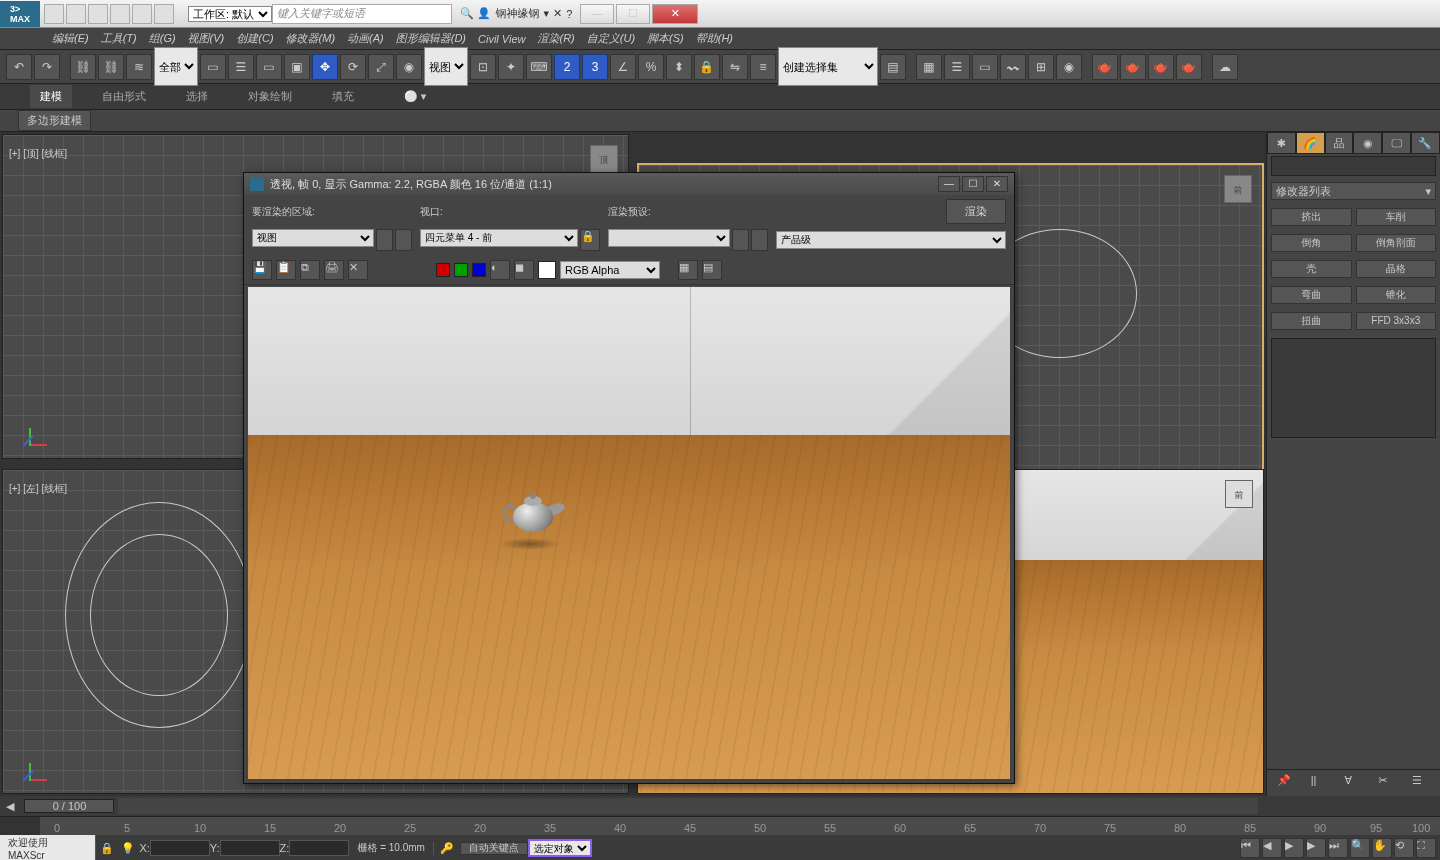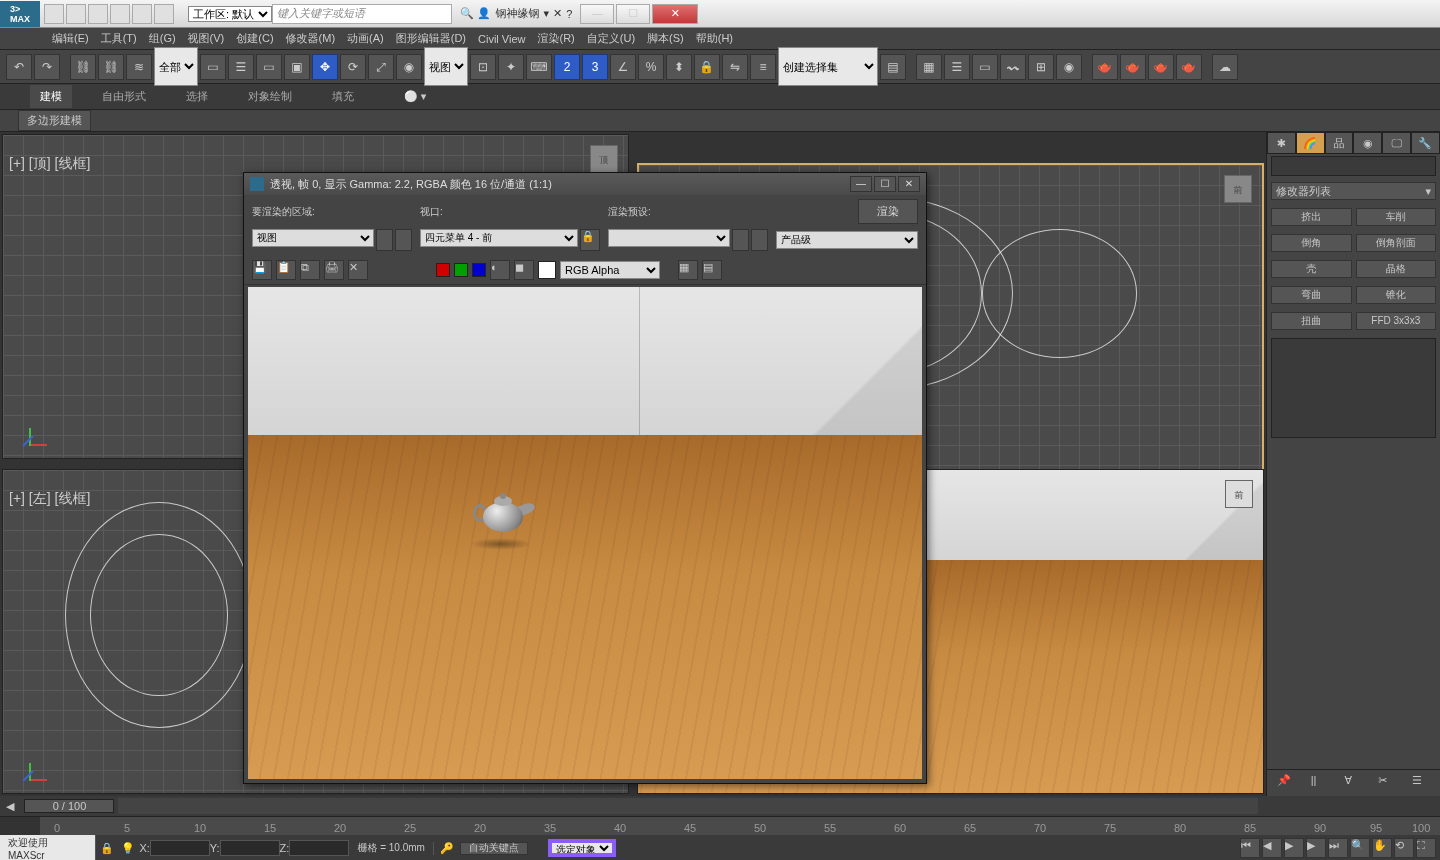--- a/index.html
+++ b/index.html
@@ -13,21 +13,21 @@
 .title-bar .ws { margin-left: 10px; }
 .title-bar .ws select { font-size: 11px; background: #fff; border: 1px solid #888; }
 .title-bar .title { flex: 1; text-align: center; color: #5a8da8; font-size: 12px; }
 .title-bar .search { width: 180px; height: 20px; background: #fff; border: 1px solid #aaa; font-style: italic; color: #888; padding: 0 4px; display: flex; align-items:center;}
 .title-bar .util { display: flex; gap: 4px; padding: 0 8px; align-items: center; color: #333;}
 .win-controls { display: flex; }
 .win-controls div { width: 34px; height: 20px; border: 1px solid #aaa; border-radius: 0; text-align: center; line-height: 16px; margin-right: 2px; background: linear-gradient(#f8f8f8,#ddd);}
 .win-controls .close { background: linear-gradient(#e07070,#c23838); color: white; width: 46px;}
 
 
-.menu-bar { height: 22px; background: #444; display: flex; align-items: center; padding-left: 52px; gap: 12px; color: #ccc; border-bottom: 1px solid #222;}
+.menu-bar { height: 22px; background: #444; display: flex; align-items: center; padding-left: 52px; gap: 12px; color: #ccc; border-bottom: 1px solid #222; font-style: italic;}
 .menu-bar span { cursor: default; }
 
 
 .main-toolbar { height: 34px; background: #444; display: flex; align-items: center; padding: 0 6px; gap: 2px; border-bottom: 1px solid #222;}
 .tbtn { width: 26px; height: 26px; background: #555; border: 1px solid #333; display: flex; align-items: center; justify-content: center; color: #ccc; font-size: 12px;}
 .tbtn.blue { background: #2e5cc4; border-color: #1a3a80; color: white;}
 .tbtn.sep { width: 6px; background: none; border: none;}
 .tbsel { height: 39px; background: #e8e8e8; border: 1px solid #888; font-size: 11px;}
 
 
@@ -38,21 +38,21 @@
 .ribbon2 .btn { background: #555; border: 1px solid #333; padding: 2px 8px;}
 
 
 .content { position: absolute; top: 132px; left: 0; right: 0; bottom: 64px; display: flex; }
 .viewports { flex: 1; position: relative; background: #333; }
 .cmdpanel { width: 174px; background: #444; border-left: 1px solid #222; display: flex; flex-direction: column;}
 
 
 .vp { position: absolute; background: #4a4a4a; border: 1px solid #222; }
 .vp.active { border: 2px solid #d4b068; margin-top: 29px; }
-.vp .label { position: absolute; top: 20px; left: 6px; color: #ccc; font-size: 14px;}
+.vp .label { position: absolute; top: 12px; left: 6px; color: #ccc; font-size: 10px;}
 .vp .grid { position: absolute; inset: 0; background-image: linear-gradient(#5a5a5a 1px, transparent 1px), linear-gradient(90deg, #5a5a5a 1px, transparent 1px); background-size: 20px 20px;}
 .vp .cube { position: absolute; top: 10px; right: 10px; width: 28px; height: 28px; background: #888; border: 1px solid #666; font-size: 9px; text-align: center; line-height: 28px; color: #444;}
 
 
 .cmd-tabs { display: flex; height: 22px; background: #3a3a3a; }
 .cmd-tabs div { flex: 1; border: 1px solid #222; background: #555; display: flex; align-items: center; justify-content: center;}
 .cmd-tabs div.active { background: #d4a050;}
 .cmd-row { display: flex; padding: 4px; gap: 4px;}
 .cmd-row .b { flex: 1; background: #555; border: 1px solid #333; height: 18px; text-align: center; font-size: 10px; line-height: 16px;}
 .cmd-dd { margin: 4px; background: #555; border: 1px solid #333; height: 18px; display: flex; align-items: center; padding: 0 4px; justify-content: space-between;}
@@ -71,24 +71,24 @@
 .trackbar { height: 18px; display: flex;}
 .trackbar .left { width: 40px; background: #333;}
 .trackbar .ruler { flex: 1; background: #4a4a4a; position: relative; font-size: 9px; color: #999;}
 .trackbar .ruler span { position: absolute; bottom: 1px;}
 .status { display: flex; height: 26px; align-items: center; background: #3a3a3a;}
 .status .cell { padding: 0 8px; border-right: 1px solid #555; height: 100%; display: flex; align-items: center; font-size: 10px;}
 .status .welcome { width: 96px; background: #e8e8e8; color: #333; font-size: 10px;}
 .status input { width: 60px; background: #2a2a2a; border: 1px solid #555; color: #ccc; height: 16px; font-size: 10px;}
 .status .filters { margin-left: auto; display: flex; gap: 2px; padding-right: 4px;}
 .status .filters .b { width: 20px; height: 20px; background: #555; border: 1px solid #333;}
-.status select { background: #e8e8e8; border: 4px solid #8b5cf6; font-size: 10px; height: 18px; margin-left: 20px;}
-
-
-.render-dialog { position: absolute; left: 243px; top: 172px; width: 684px; height: 612px; background: #444; border: 1px solid #111; box-shadow: 2px 2px 8px rgba(0,0,0,0.5);}
+.status select { background: #e8e8e8; border: 2px solid #8b5cf6; font-size: 10px; height: 18px;}
+
+
+.render-dialog { position: absolute; left: 243px; top: 172px; width: 772px; height: 612px; background: #444; border: 1px solid #111; box-shadow: 2px 2px 8px rgba(0,0,0,0.5);}
 .render-dialog .titlebar { height: 22px; background: linear-gradient(#5a5a5a,#4a4a4a); display: flex; align-items: center; padding: 0 6px; color: #ddd; font-size: 11px;}
 .render-dialog .titlebar .icon { width: 14px; height: 14px; background: #2b6c8c; margin-right: 6px;}
 .render-dialog .titlebar .spacer { flex: 1;}
 .render-dialog .titlebar .wb { width: 22px; height: 16px; background: #555; border: 1px solid #333; margin-left: 2px; text-align: center; line-height: 14px; font-size: 10px;}
 .render-dialog .controls { height: 60px; background: #444; padding: 4px 8px; display: grid; grid-template-columns: 160px 180px 160px 1fr; gap: 4px 8px; align-items: center;}
 .render-dialog .controls .lbl { color: #ccc; font-size: 10px;}
 .render-dialog .controls select { background: #ddd; border: 1px solid #888; font-size: 10px; height: 18px; width: 100%;}
 .render-dialog .controls .sb { width: 22px; height: 22px; background: #555; border: 1px solid #333;}
 .render-dialog .toolbar2 { height: 30px; background: #444; display: flex; align-items: center; padding: 0 8px; gap: 4px; border-bottom: 1px solid #333;}
 .render-dialog .toolbar2 .b { width: 20px; height: 20px; background: #555; border: 1px solid #333;}

